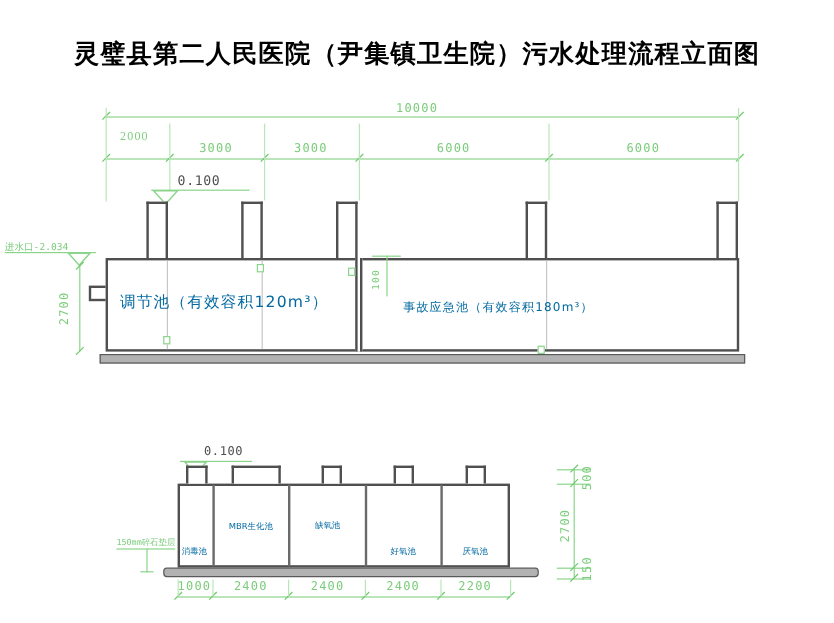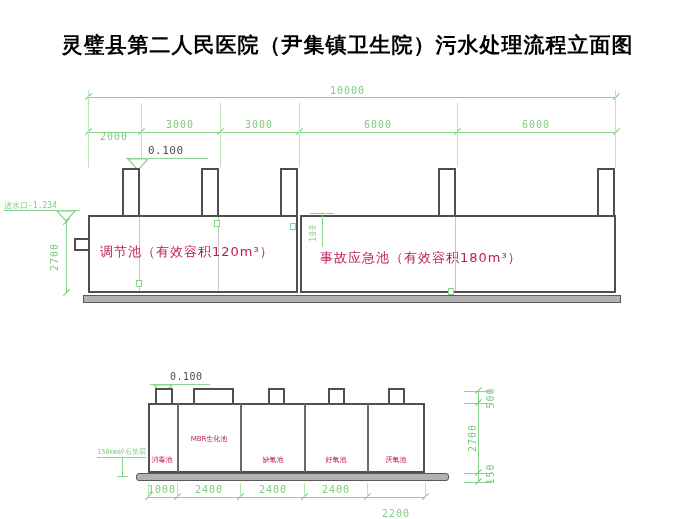--- a/index.html
+++ b/index.html
@@ -10,21 +10,21 @@
   .vline{position:absolute;width:1px;background:#8bd48b;}
   .extline{position:absolute;width:1px;background:#b9e6b9;}
   .tick{position:absolute;width:9px;height:1px;background:#6cc96c;transform:rotate(-45deg);}
   .dimtext{position:absolute;color:#7ccc7c;font-family:"DejaVu Sans Mono",monospace;
            font-size:10px;letter-spacing:1px;white-space:nowrap;}
   .vtext{position:absolute;color:#7ccc7c;font-family:"DejaVu Sans Mono",monospace;
           font-size:10px;letter-spacing:1px;white-space:nowrap;
           transform:translate(-50%,-50%) rotate(-90deg);}
   .darktext{position:absolute;color:#4f4f4f;font-family:"DejaVu Sans Mono",monospace;
             font-size:11px;letter-spacing:0.5px;white-space:nowrap;}
-  .cyantext{position:absolute;color:#be185d;white-space:nowrap;}
+  .cyantext{position:absolute;color:#0369a1;white-space:nowrap;}
   .wall{position:absolute;border:2px solid #4f4f4f;background:#fff;box-sizing:border-box;}
   .stub{position:absolute;border:2px solid #4f4f4f;border-bottom:none;background:#fff;box-sizing:border-box;}
   .lightpart{position:absolute;width:1px;background:#c6c6c6;}
   .baseslab{position:absolute;background:#b2b2b2;border:1px solid #5a5a5a;box-sizing:border-box;border-radius:3px;}
   .gsquare{position:absolute;width:6px;height:7px;border:1px solid #8bd48b;background:#fff;box-sizing:border-box;}
   .title{position:absolute;width:695px;text-align:center;color:#000;
          font-family:"Liberation Serif","DejaVu Serif",serif;font-weight:700;
          font-size:21px;letter-spacing:1px;}
 </style>
 </head>
@@ -40,40 +40,40 @@
   <div class="dimtext" style="left:330px;top:85px;">10000</div>
 
   <div class="hline" style="left:88px;top:132px;width:528px;"></div>
   <div class="tick" style="left:84px;top:131px;"></div>
   <div class="tick" style="left:137px;top:131px;"></div>
   <div class="tick" style="left:216px;top:131px;"></div>
   <div class="tick" style="left:295px;top:131px;"></div>
   <div class="tick" style="left:453px;top:131px;"></div>
   <div class="tick" style="left:612px;top:131px;"></div>
 
-  <div class="dimtext" style="left:100px;top:131px;">2000</div>
+  <div class="dimtext" style="left:100px;top:109px;font-family:Liberation Serif, serif;">2000</div>
   <div class="dimtext" style="left:166px;top:119px;">3000</div>
   <div class="dimtext" style="left:245px;top:119px;">3000</div>
   <div class="dimtext" style="left:364px;top:119px;">6000</div>
   <div class="dimtext" style="left:522px;top:119px;">6000</div>
 
   <div class="extline" style="left:88px;top:90px;height:78px;"></div>
   <div class="extline" style="left:141px;top:103px;height:64px;"></div>
   <div class="extline" style="left:220px;top:103px;height:64px;"></div>
   <div class="extline" style="left:299px;top:103px;height:64px;"></div>
   <div class="extline" style="left:457px;top:103px;height:64px;"></div>
   <div class="extline" style="left:615px;top:90px;height:78px;"></div>
 
   <div class="darktext" style="left:148px;top:144px;">0.100</div>
   <div class="hline" style="left:126px;top:158px;width:82px;"></div>
   <svg class="abs" style="left:126px;top:158px;" width="24" height="13">
     <polygon points="2,1 22,1 12,12" fill="#ffffff" stroke="#8bd48b" stroke-width="1.2"></polygon>
   </svg>
 
-  <div class="dimtext" style="left:4px;top:200px;font-size:8px;letter-spacing:0;">进水口-1.234</div>
+  <div class="dimtext" style="left:4px;top:200px;font-size:8px;letter-spacing:0;">进水口-2.034</div>
   <div class="hline" style="left:4px;top:210px;width:76px;"></div>
   <svg class="abs" style="left:55px;top:210px;" width="22" height="12">
     <polygon points="2,1 20,1 11,11" fill="#ffffff" stroke="#8bd48b" stroke-width="1.2"></polygon>
   </svg>
   <div class="wall" style="left:74px;top:238px;width:20px;height:13px;"></div>
 
   <div class="vline" style="left:66px;top:221px;height:72px;"></div>
   <div class="tick" style="left:62px;top:221px;"></div>
   <div class="tick" style="left:62px;top:292px;"></div>
   <div class="vtext" style="left:54px;top:257px;">2700</div>
@@ -94,21 +94,21 @@
   <div class="gsquare" style="left:214px;top:220px;"></div>
   <div class="gsquare" style="left:290px;top:223px;"></div>
   <div class="gsquare" style="left:136px;top:280px;"></div>
   <div class="gsquare" style="left:448px;top:288px;"></div>
 
   <div class="hline" style="left:310px;top:213px;width:24px;"></div>
   <div class="vline" style="left:322px;top:213px;height:34px;"></div>
   <div class="vtext" style="left:313px;top:233px;font-size:8px;">100</div>
 
   <div class="cyantext" style="left:100px;top:243px;font-size:13px;letter-spacing:1px;">调节池（有效容积120m³）</div>
-  <div class="cyantext" style="left:320px;top:249px;font-size:13px;letter-spacing:1px;">事故应急池（有效容积180m³）</div>
+  <div class="cyantext" style="left:336px;top:249px;font-size:10px;letter-spacing:1px;">事故应急池（有效容积180m³）</div>
 
   <div class="darktext" style="left:170px;top:371px;font-size:10px;">0.100</div>
   <div class="hline" style="left:150px;top:384px;width:60px;"></div>
   <svg class="abs" style="left:152px;top:384px;" width="22" height="12">
     <polygon points="2,1 20,1 11,11" fill="#ffffff" stroke="#8bd48b" stroke-width="1.2"></polygon>
   </svg>
 
   <div class="wall" style="left:148px;top:403px;width:277px;height:70px;"></div>
   <div class="abs" style="left:177px;top:404px;width:2px;height:68px;background:#6a6a6a;"></div>
   <div class="abs" style="left:240px;top:404px;width:2px;height:68px;background:#6a6a6a;"></div>
@@ -116,21 +116,21 @@
   <div class="abs" style="left:367px;top:404px;width:2px;height:68px;background:#6a6a6a;"></div>
 
   <div class="stub" style="left:155px;top:388px;width:18px;height:15px;"></div>
   <div class="stub" style="left:193px;top:388px;width:41px;height:15px;"></div>
   <div class="stub" style="left:268px;top:388px;width:17px;height:15px;"></div>
   <div class="stub" style="left:328px;top:388px;width:17px;height:15px;"></div>
   <div class="stub" style="left:388px;top:388px;width:17px;height:15px;"></div>
 
   <div class="cyantext" style="left:162px;top:455px;font-size:7px;transform:translateX(-50%);">消毒池</div>
   <div class="cyantext" style="left:209px;top:434px;font-size:7px;transform:translateX(-50%);">MBR生化池</div>
-  <div class="cyantext" style="left:273px;top:455px;font-size:7px;transform:translateX(-50%);">缺氧池</div>
+  <div class="cyantext" style="left:273px;top:433px;font-size:7px;transform:translateX(-50%);">缺氧池</div>
   <div class="cyantext" style="left:336px;top:455px;font-size:7px;transform:translateX(-50%);">好氧池</div>
   <div class="cyantext" style="left:396px;top:455px;font-size:7px;transform:translateX(-50%);">厌氧池</div>
 
   <div class="dimtext" style="left:97px;top:447px;font-size:7px;letter-spacing:0;">150mm碎石垫层</div>
   <div class="hline" style="left:97px;top:457px;width:49px;"></div>
   <div class="vline" style="left:122px;top:457px;height:20px;"></div>
   <div class="hline" style="left:117px;top:476px;width:11px;"></div>
 
   <div class="baseslab" style="left:136px;top:473px;width:313px;height:8px;"></div>
 
@@ -145,21 +145,21 @@
   <div class="extline" style="left:177px;top:483px;height:14px;"></div>
   <div class="extline" style="left:240px;top:483px;height:14px;"></div>
   <div class="extline" style="left:304px;top:483px;height:14px;"></div>
   <div class="extline" style="left:367px;top:483px;height:14px;"></div>
   <div class="extline" style="left:425px;top:483px;height:14px;"></div>
 
   <div class="dimtext" style="left:162px;top:484px;transform:translateX(-50%);">1000</div>
   <div class="dimtext" style="left:209px;top:484px;transform:translateX(-50%);">2400</div>
   <div class="dimtext" style="left:273px;top:484px;transform:translateX(-50%);">2400</div>
   <div class="dimtext" style="left:336px;top:484px;transform:translateX(-50%);">2400</div>
-  <div class="dimtext" style="left:396px;top:508px;transform:translateX(-50%);">2200</div>
+  <div class="dimtext" style="left:396px;top:484px;transform:translateX(-50%);">2200</div>
 
   <div class="vline" style="left:478px;top:391px;height:91px;"></div>
   <div class="hline" style="left:464px;top:391px;width:28px;"></div>
   <div class="hline" style="left:464px;top:403px;width:28px;"></div>
   <div class="hline" style="left:464px;top:473px;width:28px;"></div>
   <div class="hline" style="left:464px;top:482px;width:28px;"></div>
   <div class="tick" style="left:474px;top:390px;"></div>
   <div class="tick" style="left:474px;top:402px;"></div>
   <div class="tick" style="left:474px;top:472px;"></div>
   <div class="tick" style="left:474px;top:481px;"></div>

